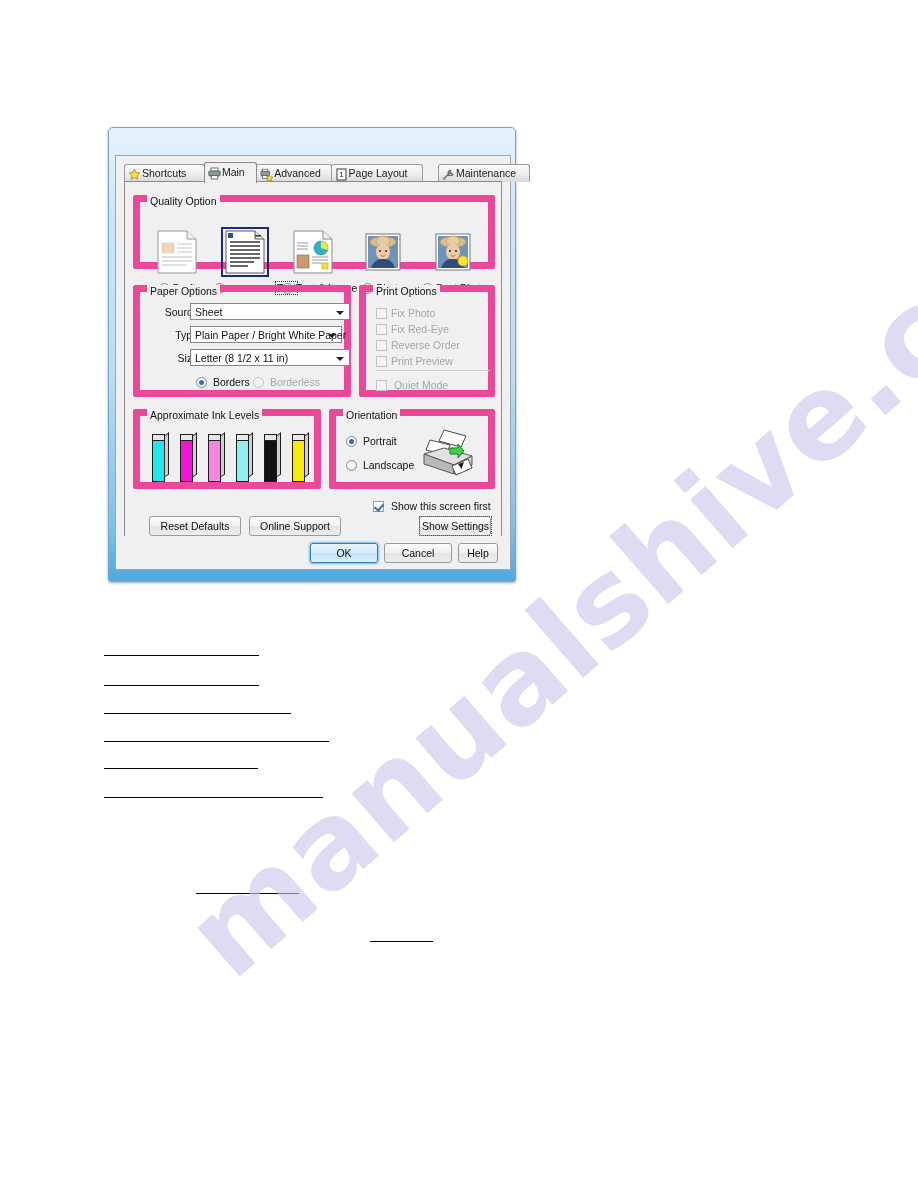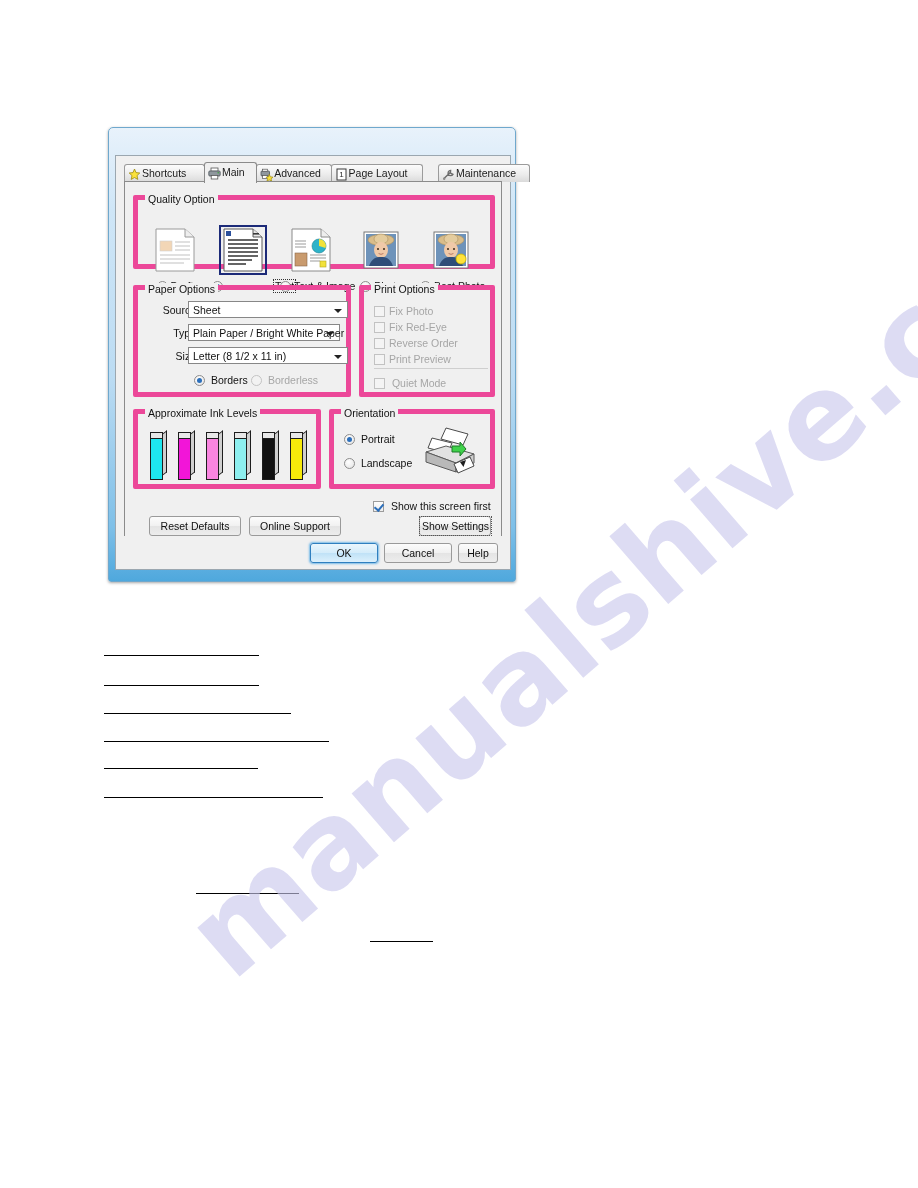--- a/index.html
+++ b/index.html
@@ -158,21 +158,21 @@
     width: 378px; height: 382px;
     background: #f0f0f0;
     border: 1px solid #8b8b8b;
     border-top: none;
     box-sizing: border-box;
   }
 
   
   .group {
     position: absolute;
-    border: 5px solid #ec4899;
+    border: 7px solid #ec4899;
     background: transparent;
     box-sizing: border-box;
     border-radius: 2px;
   }
   .group > .gtitle {
     position: absolute;
     top: -7px; left: 7px;
     background: #f0f0f0;
     padding: 0 3px;
     font-size: 10.5px;

